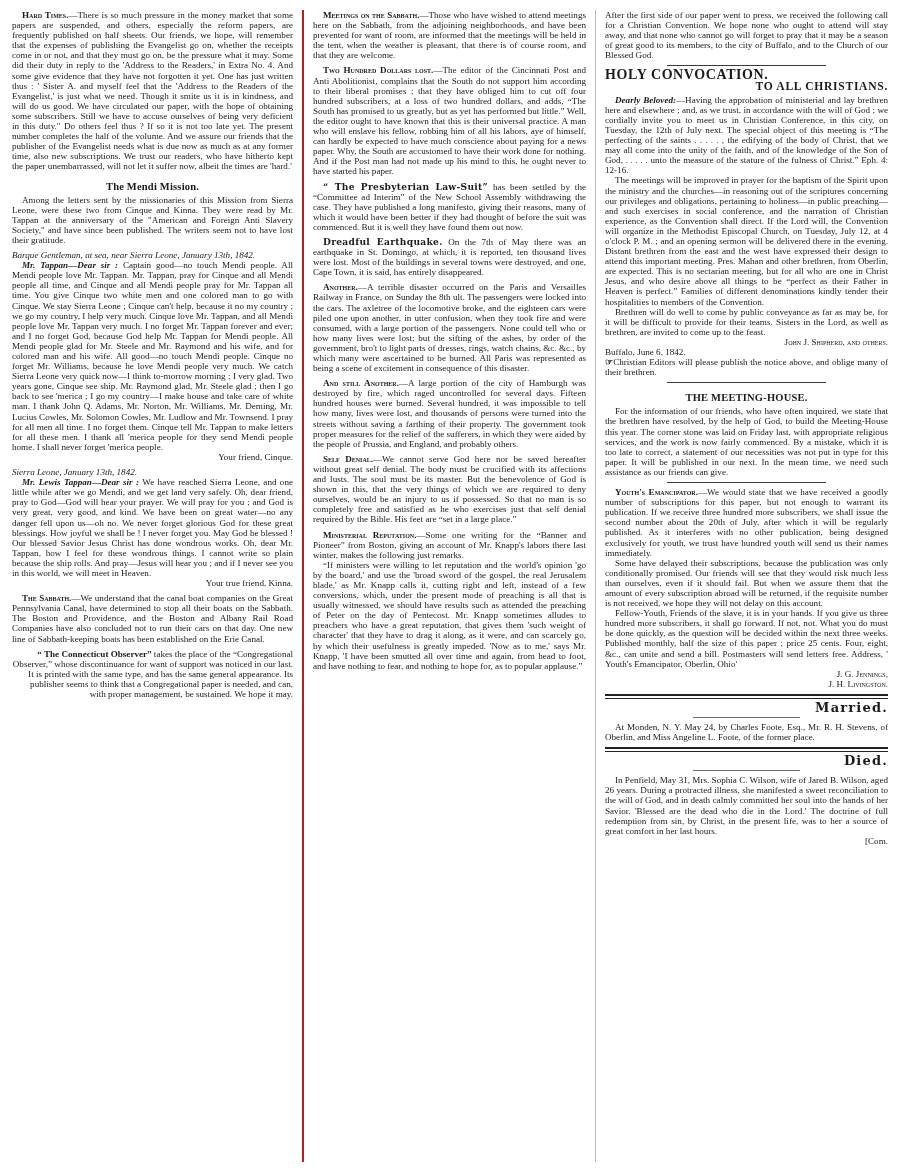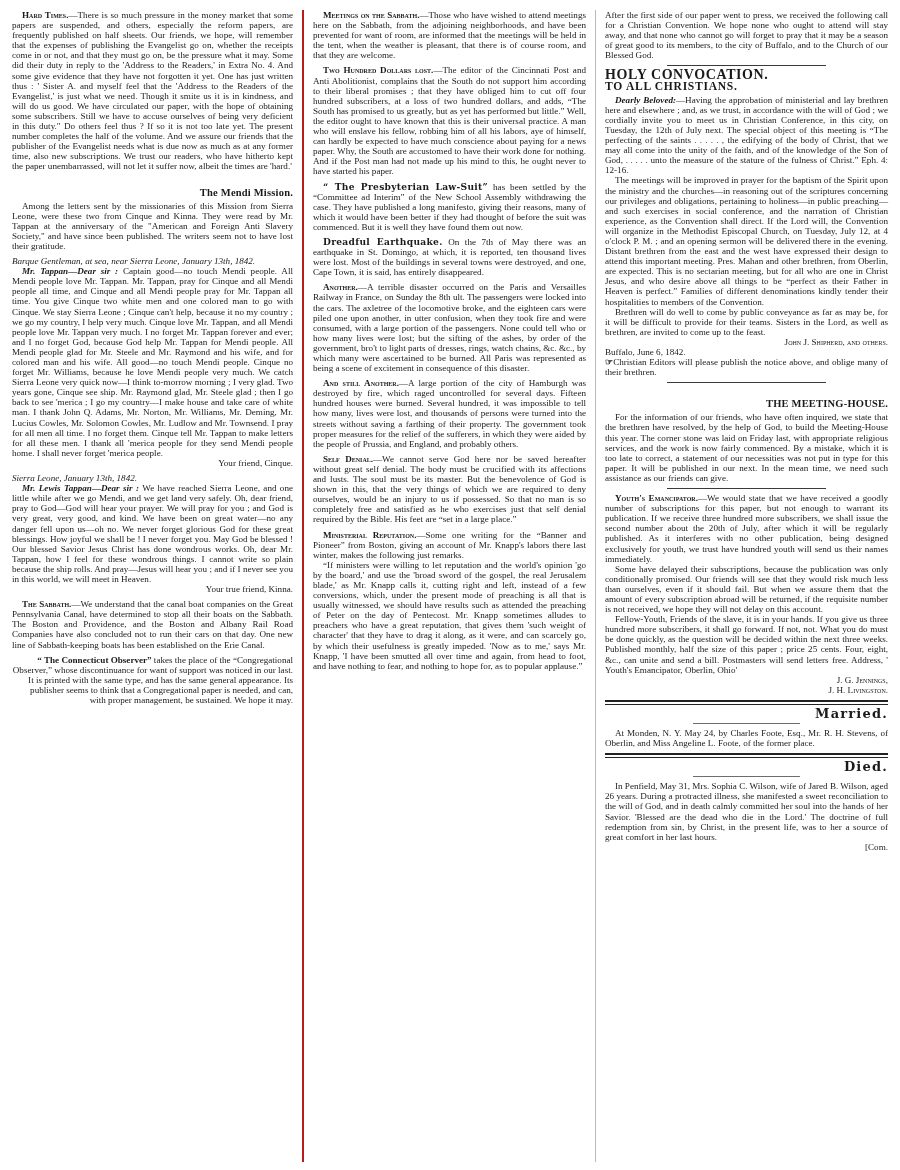--- a/index.html
+++ b/index.html
@@ -54,24 +54,24 @@
   .art-head-bold {
     font-weight: bold;
     margin-top: 16px;
   }
   .blackletter {
     font-family: "DejaVu Serif", serif;
     font-weight: bold;
     letter-spacing: 0.3px;
   }
   .sec-title {
-    text-align: right;
+    text-align: center;
     font-weight: bold;
     font-size: 10.5px;
-    margin: 16px 0 3px 0;
+    margin: 10px 0 3px 0;
     text-indent: 0;
     letter-spacing: 0.2px;
   }
   .right { text-align: right; text-indent: 0; }
   .italic { font-style: italic; }
   .bold { font-weight: bold; }
   .sp { margin-top: 5px; }
   .rule {
     border: 0;
     border-top: 1px solid #3a3a3a;
@@ -93,21 +93,21 @@
     width: 100%;
   }
   .headline {
     font-weight: bold;
     font-size: 14px;
     letter-spacing: 0.6px;
     text-indent: 0;
     margin: 3px 0 1px 0;
   }
   .headline2 {
-    text-align: left;
+    text-align: right;
     font-weight: bold;
     font-size: 11.6px;
     letter-spacing: 0.7px;
     text-indent: 0;
     margin: 0 0 3px 0;
   }
   .fancy-head {
     text-align: right;
     text-indent: 0;
     font-family: "DejaVu Serif", serif;

